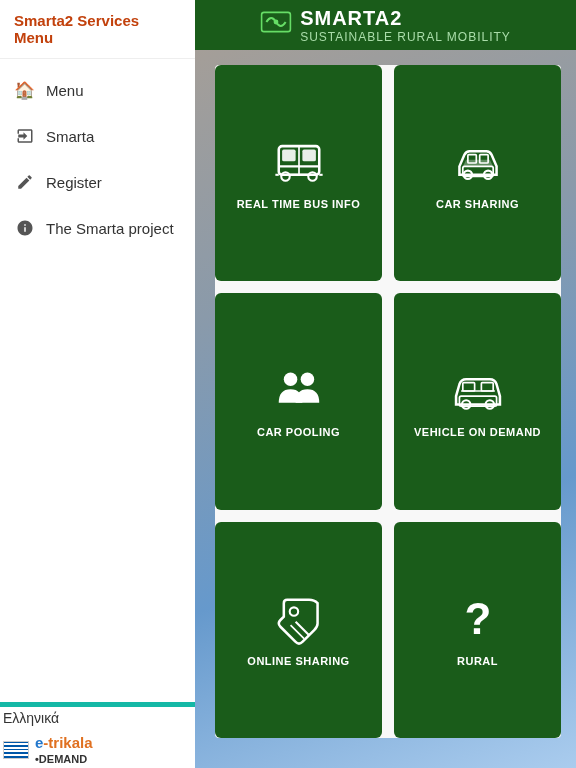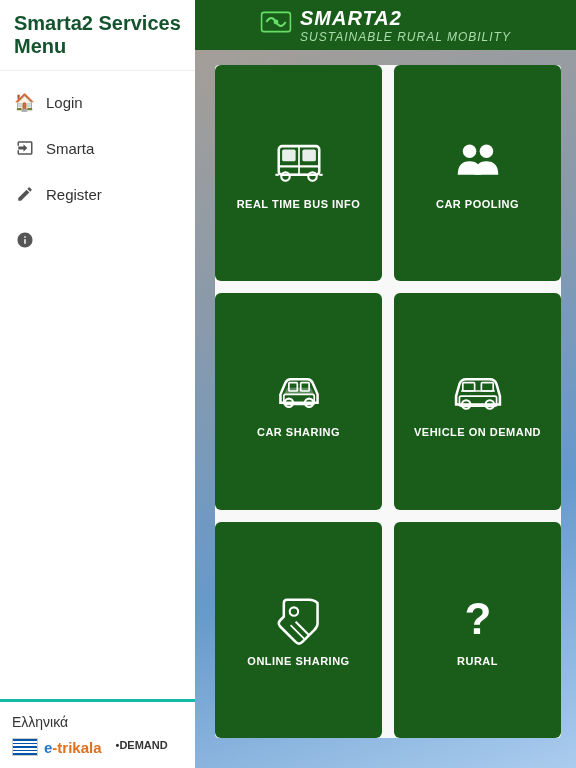--- a/index.html
+++ b/index.html
@@ -29,23 +29,23 @@
       width: 195px;
       height: 768px;
       background: #fff;
       z-index: 10;
       display: flex;
       flex-direction: column;
     }
 
     .sidebar-title {
       padding: 12px 14px;
-      font-size: 20px;
+      font-size: 15px;
       font-weight: bold;
-      color: #14532d;
+      color: #c2410c;
       border-bottom: 1px solid #eee;
       min-height: 48px;
       display: flex;
       align-items: center;
     }
 
     .sidebar-nav {
       flex: 1;
       display: flex;
       flex-direction: column;
@@ -66,22 +66,22 @@
       width: 22px;
       height: 22px;
       display: flex;
       align-items: center;
       justify-content: center;
       font-size: 17px;
       color: #555;
     }
 
     .sidebar-footer {
-      padding: 12px;
-      border-top: 3px solid #14b8a6;
+      padding: 3px;
+      border-top: 5px solid #14b8a6;
     }
 
     .sidebar-footer .lang {
       font-size: 14px;
       color: #333;
       margin-bottom: 8px;
     }
 
     .sidebar-footer .logos {
       display: flex;
@@ -120,21 +120,20 @@
       display: flex;
       align-items: center;
       justify-content: center;
       gap: 8px;
     }
 
     .header-brand {
       display: flex;
       flex-direction: column;
       align-items: flex-start;
-      font-style: italic;
     }
 
     .header-brand-name {
       font-size: 20px;
       font-weight: bold;
       color: #fff;
       letter-spacing: 1px;
     }
 
     .header-brand-tagline {
@@ -201,21 +200,21 @@
 <body>
 
 <div class="bg"></div>
 
 <div class="sidebar">
   <div class="sidebar-title">Smarta2 Services Menu</div>
   <nav class="sidebar-nav">
 
     <div class="sidebar-item">
       <span class="sidebar-icon">🏠</span>
-      <span>Login</span>
+      <span>Menu</span>
     </div>
     <div class="sidebar-item">
       <span class="sidebar-icon">
         <svg width="18" height="18" viewBox="0 0 24 24" fill="#555">
             <path d="M10 17l5-5-5-5v3H3v4h7v3zm10-14H4c-1.1 0-2 .9-2 2v4h2V5h16v14H4v-4H2v4c0 1.1.9 2 2 2h16c1.1 0 2-.9 2-2V5c0-1.1-.9-2-2-2z"></path>
           </svg>
       </span>
       <span>Smarta</span>
     </div>
     <div class="sidebar-item">
@@ -225,39 +224,40 @@
           </svg>
       </span>
       <span>Register</span>
     </div>
     <div class="sidebar-item">
       <span class="sidebar-icon">
         <svg width="18" height="18" viewBox="0 0 24 24" fill="#555">
             <path d="M12 2C6.48 2 2 6.48 2 12s4.48 10 10 10 10-4.48 10-10S17.52 2 12 2zm1 15h-2v-6h2v6zm0-8h-2V7h2v2z"></path>
           </svg>
       </span>
+      <span>The Smarta project</span>
     </div>
   </nav>
 
   <div class="sidebar-footer">
     <div class="lang">Ελληνικά</div>
     <div class="logos">
 
       <div class="flag">
         <div class="flag-stripe" style="background:#0057a8;"></div>
         <div class="flag-stripe" style="background:#fff;"></div>
         <div class="flag-stripe" style="background:#0057a8;"></div>
         <div class="flag-stripe" style="background:#fff;"></div>
         <div class="flag-stripe" style="background:#0057a8;"></div>
         <div class="flag-stripe" style="background:#fff;"></div>
         <div class="flag-stripe" style="background:#0057a8;"></div>
         <div class="flag-stripe" style="background:#fff;"></div>
         <div class="flag-stripe" style="background:#0057a8;"></div>
       </div>
-      <div style="display:flex;flex-direction:row;gap:14px;">
+      <div style="display:flex;flex-direction:column;gap:2px;">
         <div class="logo-etrikala">
           <span style="color:#2277cc;">e</span>-trikala
         </div>
         <div style="font-size:11px;font-weight:bold;color:#333;">•DEMAND</div>
       </div>
     </div>
   </div>
 </div>
 
 <div class="header">
@@ -288,44 +288,44 @@
         <circle cx="48" cy="48" r="5" fill="none" stroke="#fff" stroke-width="2.5"></circle>
         <line x1="4" y1="46" x2="8" y2="46" stroke="#fff" stroke-width="2.5"></line>
         <line x1="56" y1="46" x2="60" y2="46" stroke="#fff" stroke-width="2.5"></line>
         <line x1="21" y1="46" x2="43" y2="46" stroke="#fff" stroke-width="2.5"></line>
       </svg>
       <span class="service-label">REAL TIME BUS INFO</span>
     </button>
 
     <button class="service-btn">
       <svg class="svc-svg" viewBox="0 0 64 64">
-
-        <circle cx="22" cy="18" r="8" fill="#fff"></circle>
-        <path d="M8 46 Q8 30 22 30 Q36 30 36 46 Z" fill="#fff"></path>
-        <circle cx="42" cy="18" r="8" fill="#fff"></circle>
-        <path d="M28 46 Q28 30 42 30 Q56 30 56 46 Z" fill="#fff"></path>
-      </svg>
-      <span class="service-label">CAR POOLING</span>
-    </button>
-
-    <button class="service-btn">
-      <svg class="svc-svg" viewBox="0 0 64 64">
         <path d="M10 36 L16 22 Q18 18 22 18 L42 18 Q46 18 48 22 L54 36 L54 46 L10 46 Z" fill="none" stroke="#fff" stroke-width="3"></path>
         <rect x="14" y="36" width="36" height="12" rx="2" fill="none" stroke="#fff" stroke-width="2"></rect>
         <path d="M18 28 L46 28 L50 36 L14 36 Z" fill="white" opacity="0.3"></path>
         <rect x="20" y="22" width="10" height="10" rx="1" fill="none" stroke="#fff" stroke-width="2"></rect>
         <rect x="34" y="22" width="10" height="10" rx="1" fill="none" stroke="#fff" stroke-width="2"></rect>
         <circle cx="20" cy="46" r="5" fill="none" stroke="#fff" stroke-width="2.5"></circle>
         <circle cx="44" cy="46" r="5" fill="none" stroke="#fff" stroke-width="2.5"></circle>
       </svg>
       <span class="service-label">CAR SHARING</span>
     </button>
 
     <button class="service-btn">
       <svg class="svc-svg" viewBox="0 0 64 64">
+
+        <circle cx="22" cy="18" r="8" fill="#fff"></circle>
+        <path d="M8 46 Q8 30 22 30 Q36 30 36 46 Z" fill="#fff"></path>
+        <circle cx="42" cy="18" r="8" fill="#fff"></circle>
+        <path d="M28 46 Q28 30 42 30 Q56 30 56 46 Z" fill="#fff"></path>
+      </svg>
+      <span class="service-label">CAR POOLING</span>
+    </button>
+
+    <button class="service-btn">
+      <svg class="svc-svg" viewBox="0 0 64 64">
         <path d="M6 38 L10 24 Q12 18 18 18 L46 18 Q52 18 54 24 L58 38 L58 48 L6 48 Z" fill="none" stroke="#fff" stroke-width="3"></path>
         <rect x="10" y="38" width="44" height="12" rx="2" fill="none" stroke="#fff" stroke-width="2"></rect>
         <path d="M12 32 L52 32" stroke="#fff" stroke-width="2"></path>
         <rect x="14" y="22" width="14" height="10" rx="1" fill="none" stroke="#fff" stroke-width="2"></rect>
         <rect x="36" y="22" width="14" height="10" rx="1" fill="none" stroke="#fff" stroke-width="2"></rect>
         <circle cx="18" cy="48" r="5" fill="none" stroke="#fff" stroke-width="2.5"></circle>
         <circle cx="46" cy="48" r="5" fill="none" stroke="#fff" stroke-width="2.5"></circle>
       </svg>
       <span class="service-label">VEHICLE ON DEMAND</span>
     </button>

